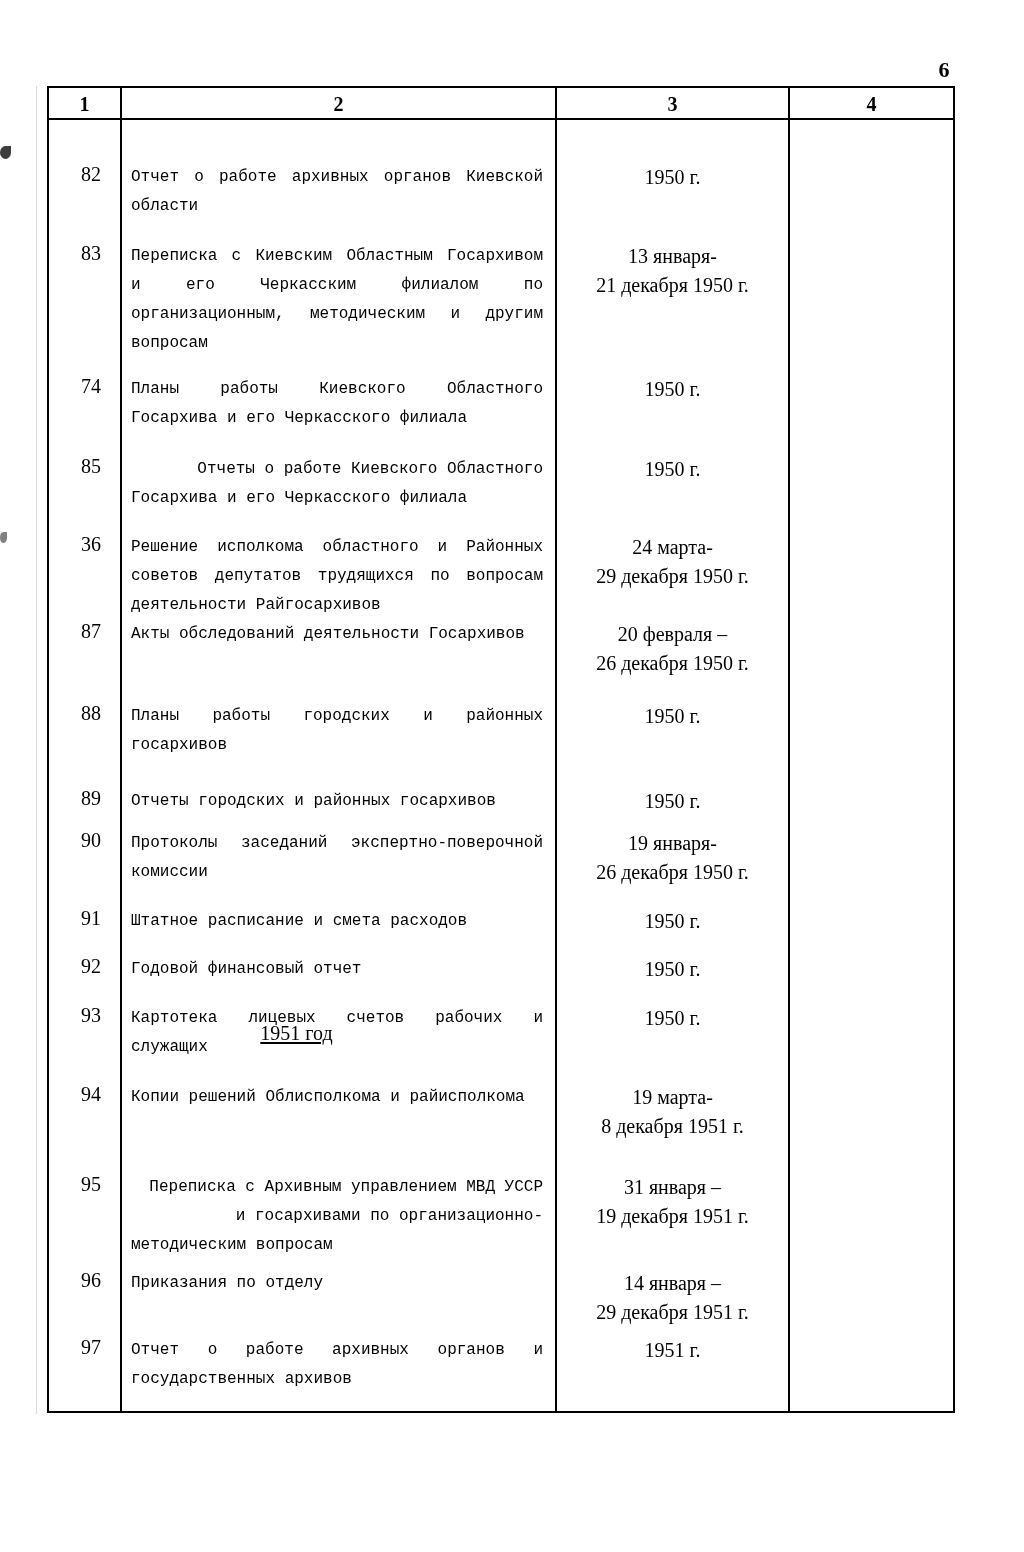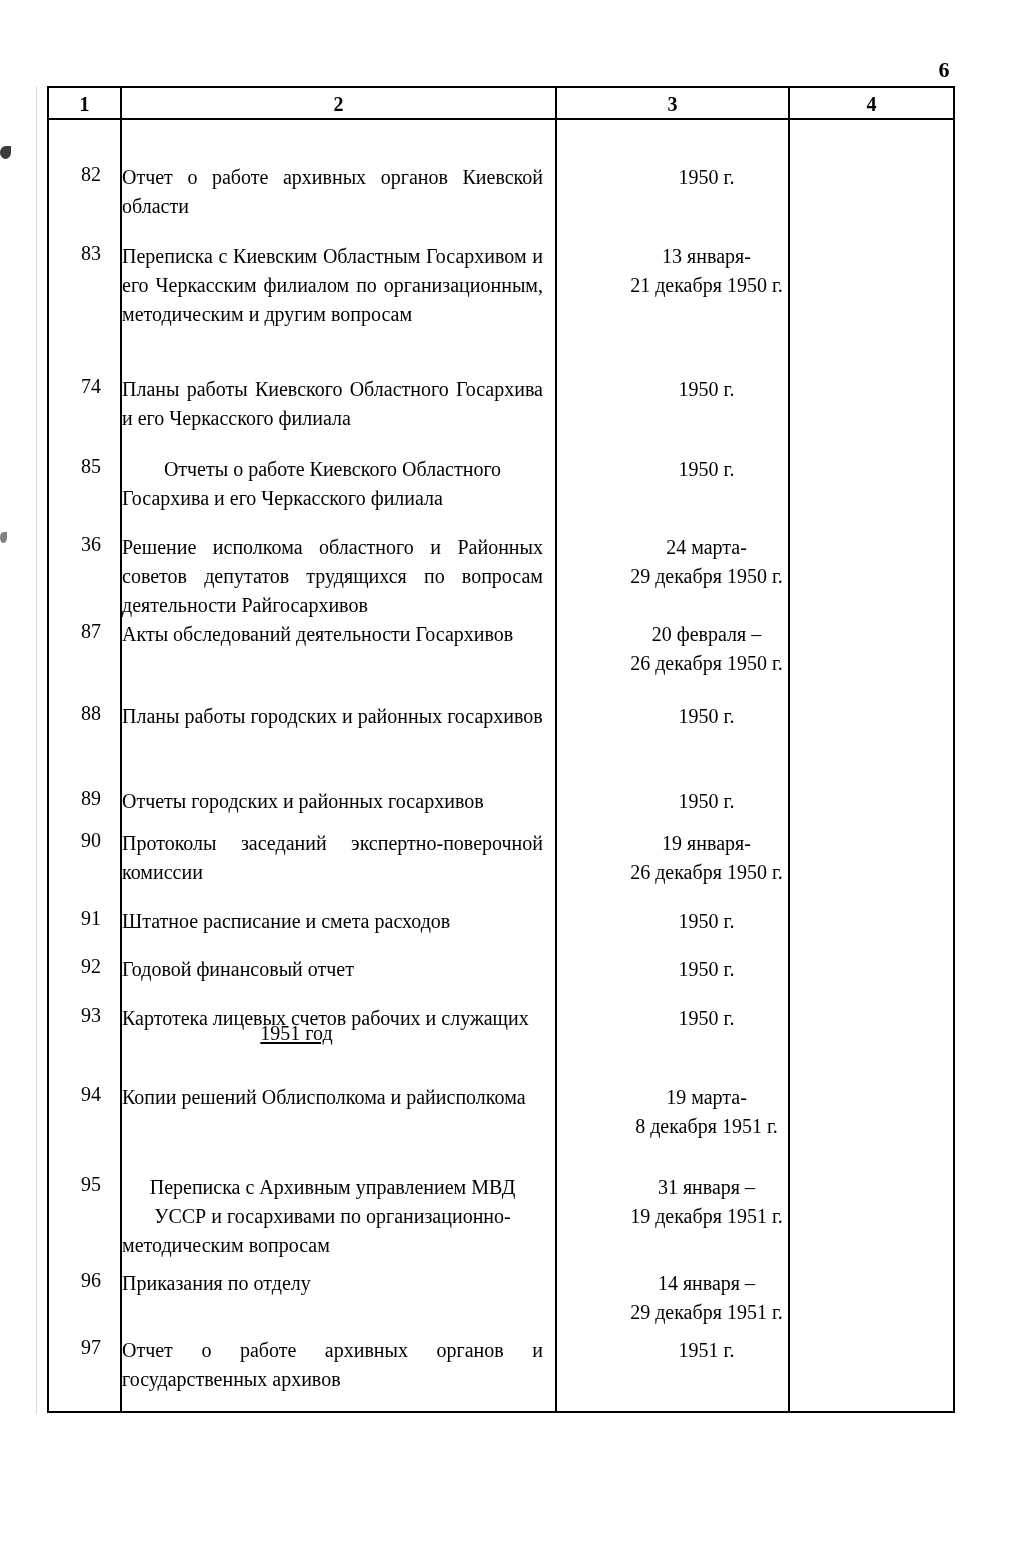--- a/index.html
+++ b/index.html
@@ -124,38 +124,39 @@
     left: 0px;
     width: 84px;
     text-align: center;
     font-size: 20px;
     font-weight: normal;
   }
   .cell-title {
     position: absolute;
     left: 73px;
     width: 421px;
+    padding-left: 9px;
     box-sizing: border-box;
     text-align: justify;
     text-align-last: left;
-    font-size: 20px;
+    font-size: 16px;
     line-height: 29px;
     hyphens: none;
+    font-family: Liberation Mono, monospace;
   }
   .cell-title.nojust {
-    text-align: center;
+    text-align: right;
   }
   .cell-date {
     position: absolute;
     left: 508px;
     width: 231px;
     text-align: center;
     font-size: 20px;
     line-height: 29px;
-    padding-left: 34px;
   }
   .cell-note {
     position: absolute;
     left: 741px;
     width: 163px;
     text-align: center;
     font-size: 20px;
     line-height: 29px;
   }
 

